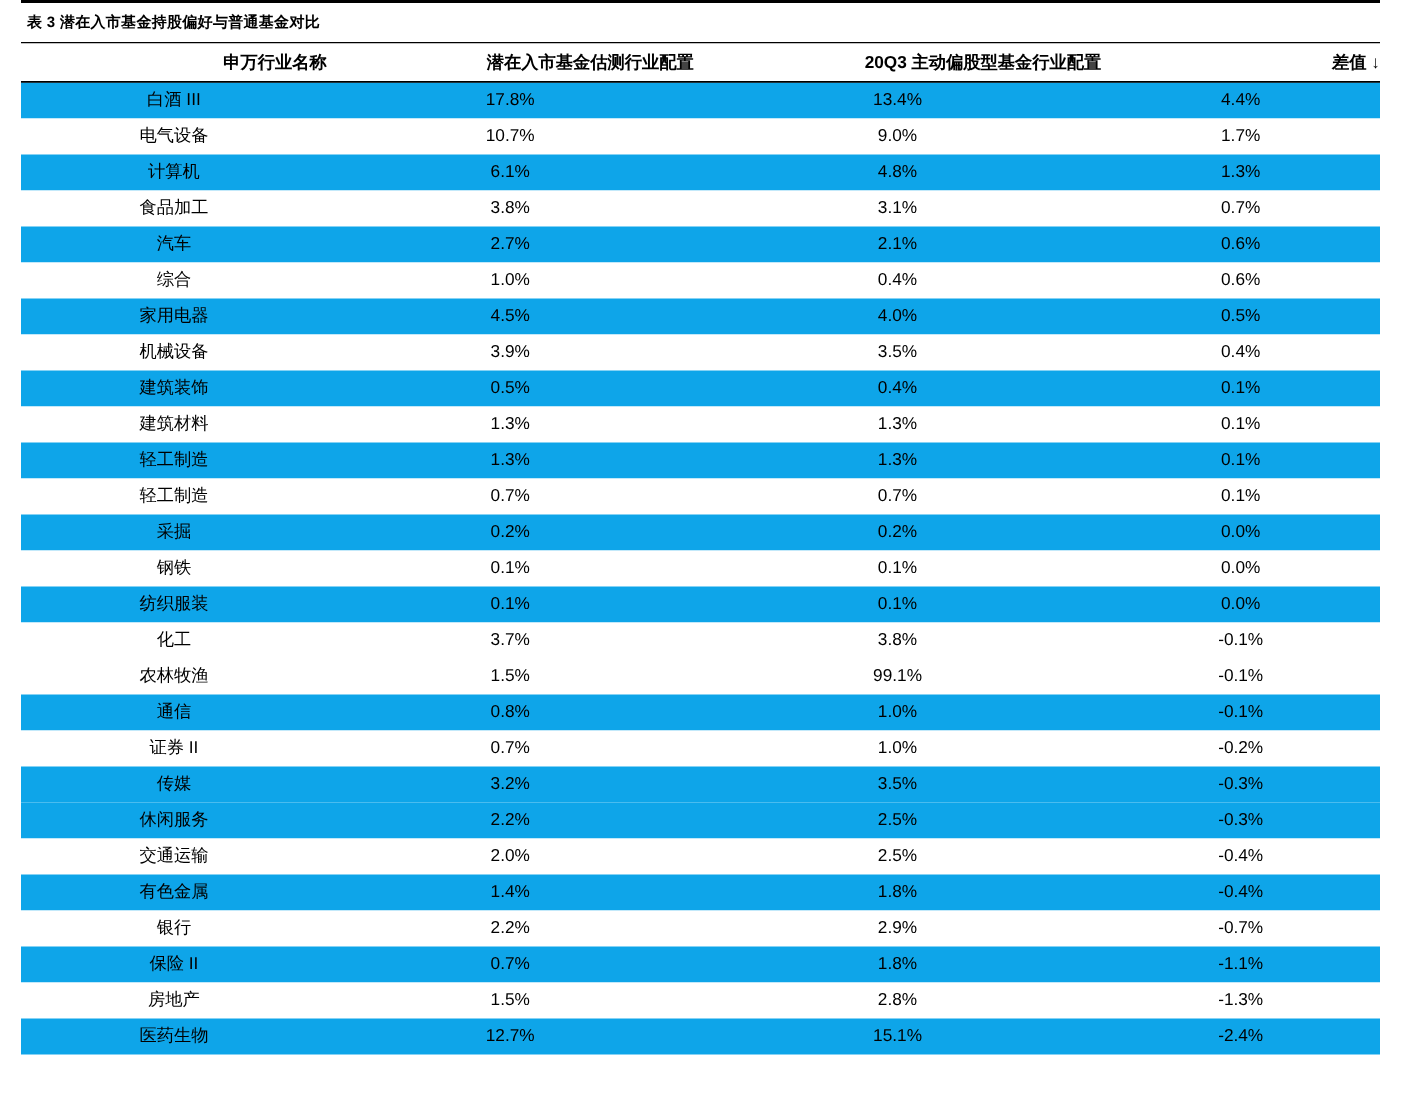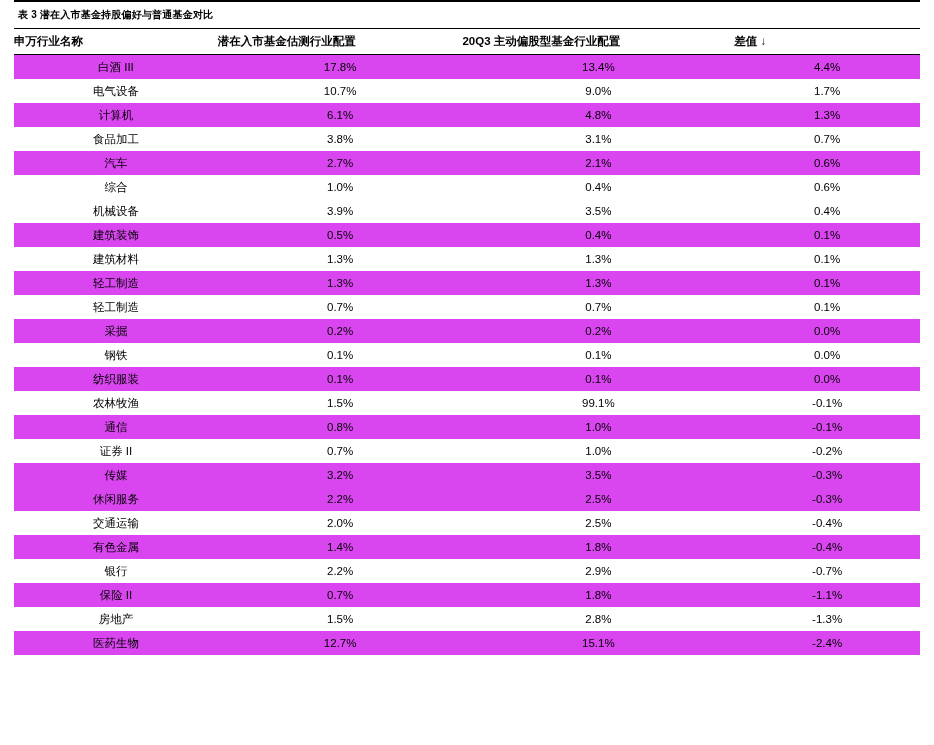--- a/index.html
+++ b/index.html
@@ -30,35 +30,35 @@
   }
   table {
     width: 100%;
     border-collapse: collapse;
     table-layout: fixed;
   }
   thead th {
     font-weight: bold;
     font-size: 11.5px;
     padding: 5px 0 5px 0;
-    text-align: left;
+    text-align: right;
     border-bottom: 1px solid #000000;
     background: #ffffff;
     white-space: nowrap;
   }
   tbody td {
     text-align: center;
     padding: 3px 0 3px 0;
     font-size: 11.5px;
     height: 18px;
     line-height: 15px;
     white-space: nowrap;
   }
   tbody tr.shade td {
-    background: #d946ef;
+    background: #0ea5e9;
   }
   tbody tr.plain td {
     background: #ffffff;
   }
   col.c1 { width: 22.5%; }
   col.c2 { width: 27%; }
   col.c3 { width: 30%; }
   col.c4 { width: 20.5%; }
 </style>
 </head>
@@ -113,20 +113,26 @@
           <td>2.7%</td>
           <td>2.1%</td>
           <td>0.6%</td>
         </tr>
         <tr class="plain">
           <td>综合</td>
           <td>1.0%</td>
           <td>0.4%</td>
           <td>0.6%</td>
         </tr>
+        <tr class="shade">
+          <td>家用电器</td>
+          <td>4.5%</td>
+          <td>4.0%</td>
+          <td>0.5%</td>
+        </tr>
         <tr class="plain">
           <td>机械设备</td>
           <td>3.9%</td>
           <td>3.5%</td>
           <td>0.4%</td>
         </tr>
         <tr class="shade">
           <td>建筑装饰</td>
           <td>0.5%</td>
           <td>0.4%</td>
@@ -162,20 +168,26 @@
           <td>0.1%</td>
           <td>0.0%</td>
         </tr>
         <tr class="shade">
           <td>纺织服装</td>
           <td>0.1%</td>
           <td>0.1%</td>
           <td>0.0%</td>
         </tr>
         <tr class="plain">
+          <td>化工</td>
+          <td>3.7%</td>
+          <td>3.8%</td>
+          <td>-0.1%</td>
+        </tr>
+        <tr class="plain">
           <td>农林牧渔</td>
           <td>1.5%</td>
           <td>99.1%</td>
           <td>-0.1%</td>
         </tr>
         <tr class="shade">
           <td>通信</td>
           <td>0.8%</td>
           <td>1.0%</td>
           <td>-0.1%</td>

